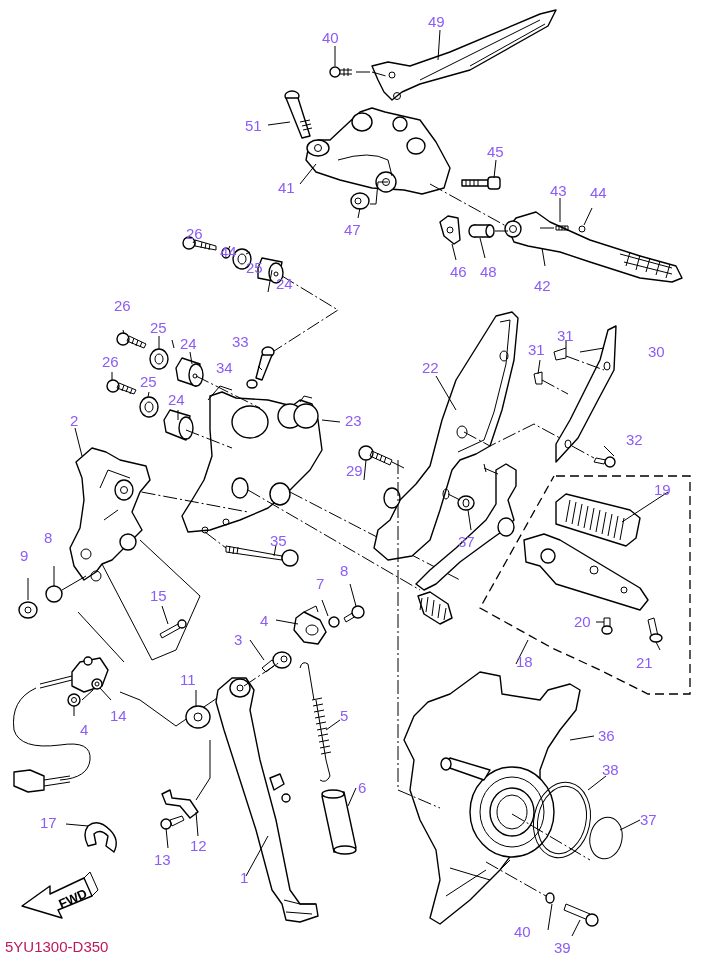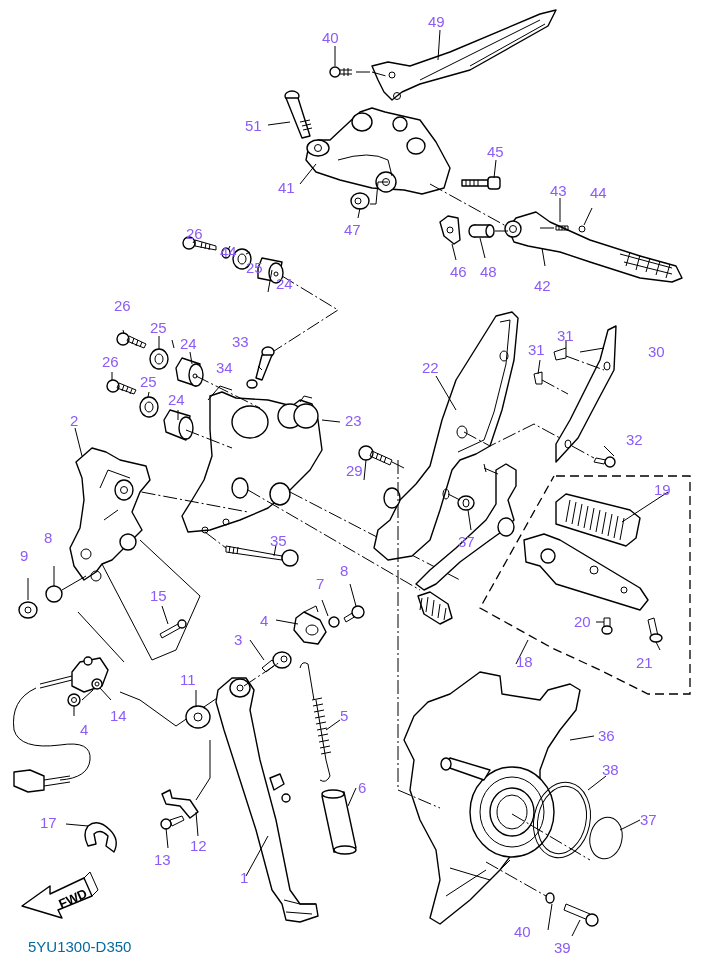--- a/index.html
+++ b/index.html
@@ -4,21 +4,21 @@
 <style>
   html,body{margin:0;padding:0;background:#ffffff;}
   body{width:703px;height:969px;position:relative;overflow:hidden;font-family:"Liberation Sans",sans-serif;}
   svg{position:absolute;left:0;top:0;}
   .part{fill:#ffffff;stroke:#000;stroke-width:1.4;stroke-linejoin:round;}
   .thin{fill:none;stroke:#000;stroke-width:1;}
   .lead{fill:none;stroke:#000;stroke-width:1;}
   .dash{fill:none;stroke:#000;stroke-width:1;stroke-dasharray:14 3 2 3;}
   .box{fill:none;stroke:#000;stroke-width:1.3;stroke-dasharray:9 5;}
   .lbl{position:absolute;font-size:15px;color:#8b5cf6;line-height:1;white-space:nowrap;}
-  .code{position:absolute;left:28px;top:938px;font-size:15px;color:#0369a1;}
+  .code{position:absolute;left:5px;top:938px;font-size:15px;color:#be185d;}
   .fwd{font-family:"Liberation Sans",sans-serif;font-weight:bold;font-size:13px;}
 </style>
 </head>
 <body>
 
 <svg width="703" height="969" viewBox="0 0 703 969">
 
   <g>
     <path class="part" d="M372,66 L388,62 L410,66 L450,52 L540,14 L556,10 L548,26 L470,70 L420,84 L402,92 L392,100 L384,92 L378,80 Z"></path>
     <path class="thin" d="M420,80 L460,60 L540,20 M470,66 L545,24"></path>

